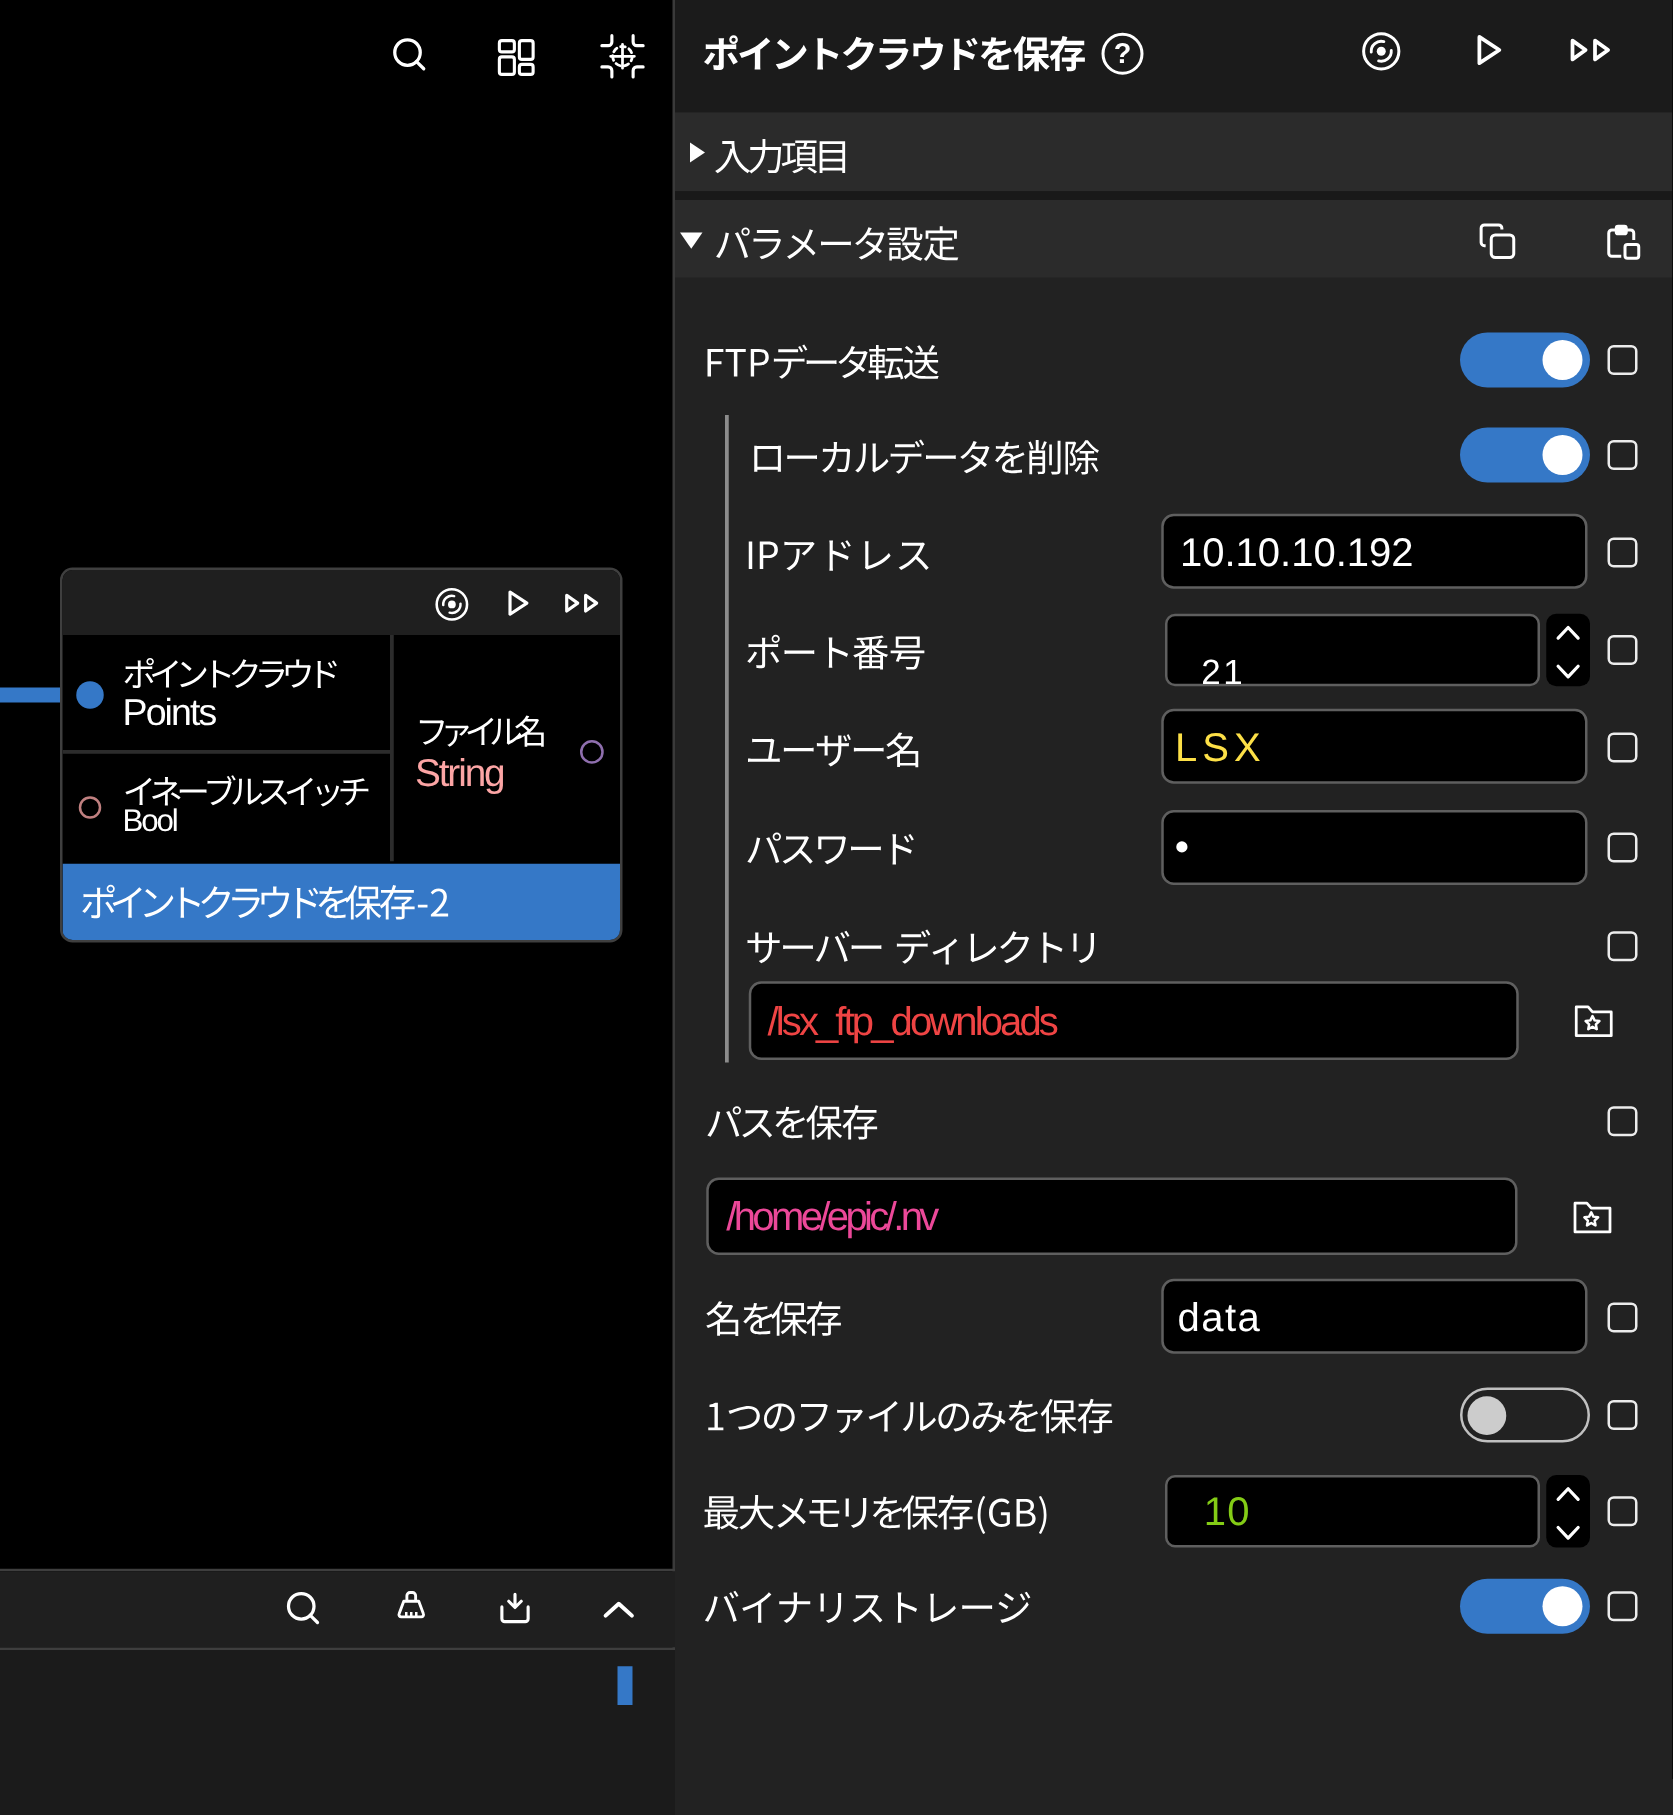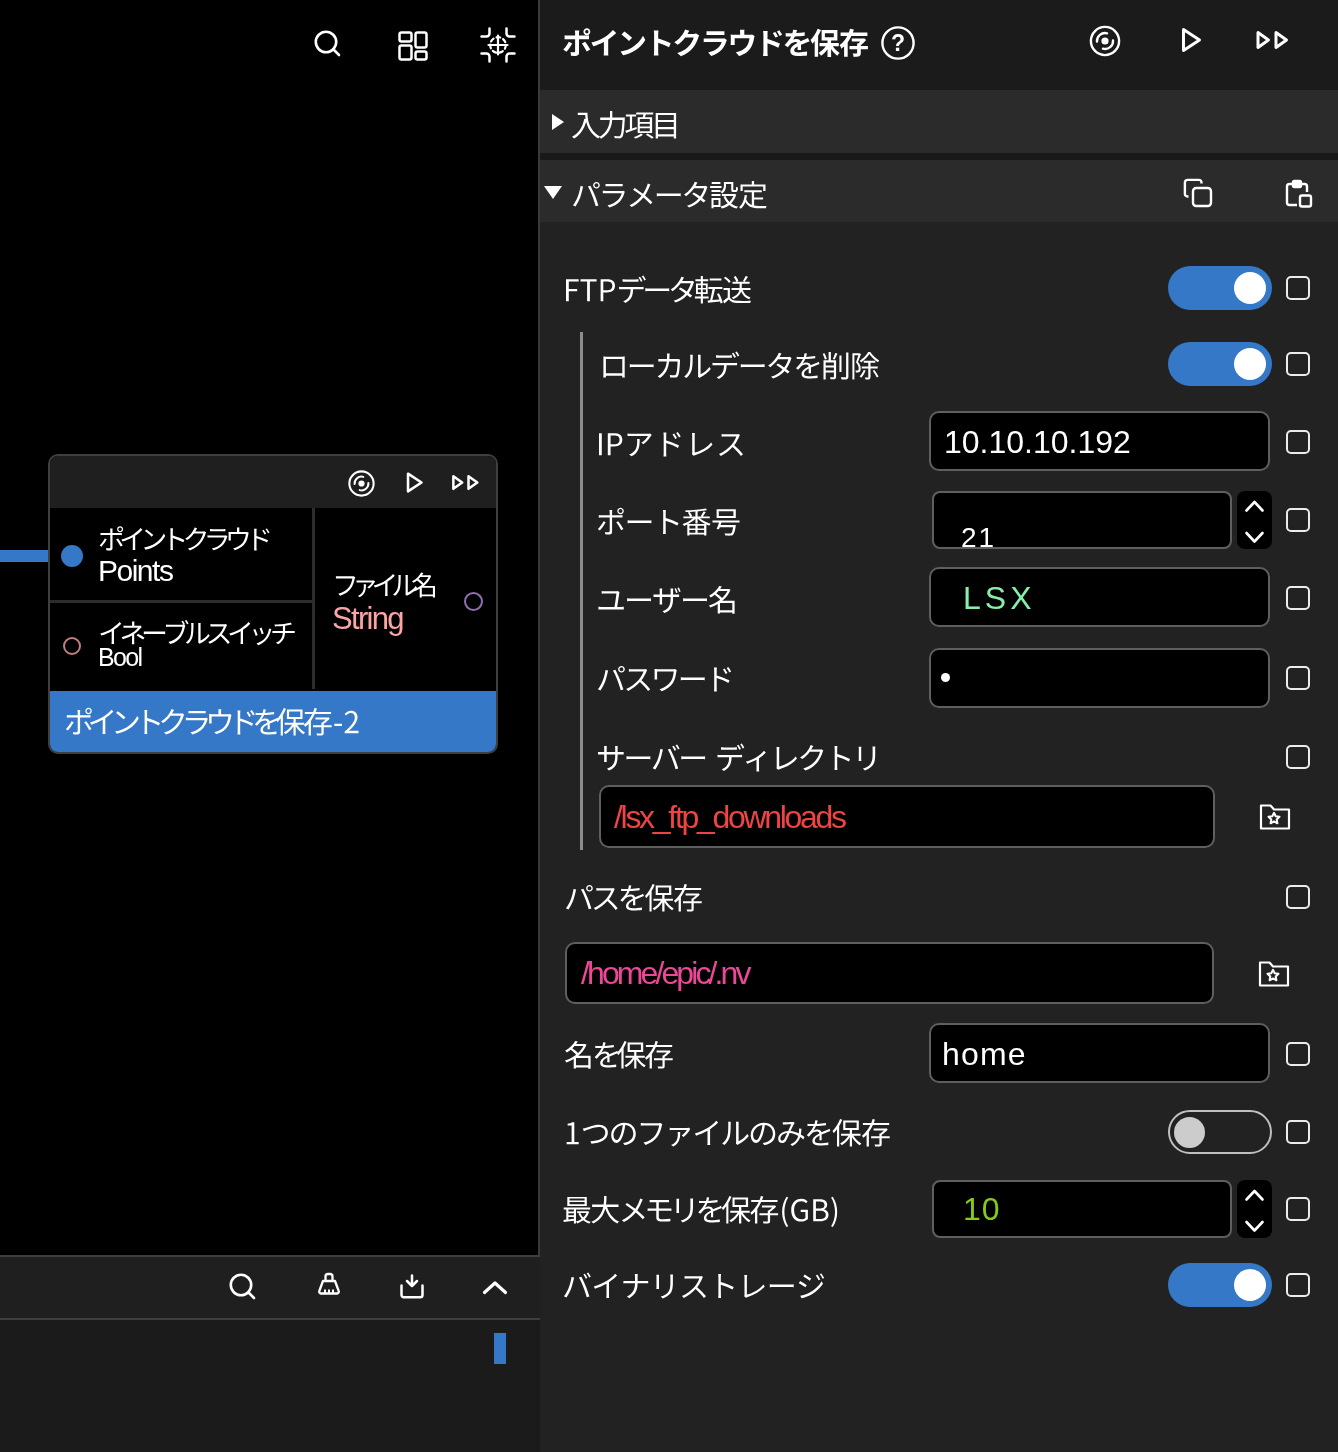--- a/index.html
+++ b/index.html
@@ -75,21 +75,21 @@
     <div style="position:absolute;left:1237px;top:491px;width:35px;height:58px;background:#000;border-radius:8px"></div>
     <svg style="position:absolute;left:1237px;top:491px" width="35" height="58" fill="none" stroke="#fff" stroke-width="2.6" stroke-linecap="round" stroke-linejoin="round">
       <path d="M 9.5 19.5 L 17.5 11 L 25.5 19.5"></path>
       <path d="M 9.5 42 L 17.5 50.5 L 25.5 42"></path>
     </svg>
     <div style="position:absolute;left:1286px;top:508px;width:24px;height:24px;border:2.2px solid #ececec;border-radius:5px;box-sizing:border-box"></div>
     <svg style="position:absolute;left:596px;top:581.0px;" width="145" height="40" viewBox="0 -30.0 145 39.6">
       <path d="M2.4 -4.4V-1.7C3.3 -1.8 4.2 -1.8 5.0 -1.8H25.3C25.9 -1.8 27.0 -1.8 27.8 -1.7V-4.4C27.0 -4.3 26.2 -4.3 25.3 -4.3H21.2C21.7 -7.5 22.9 -15.5 23.3 -18.3C23.3 -18.5 23.4 -19.0 23.5 -19.3L21.5 -20.2C21.1 -20.1 20.2 -20.0 19.6 -20.0C17.5 -20.0 10.0 -20.0 8.6 -20.0C7.6 -20.0 6.6 -20.0 5.7 -20.2V-17.5C6.7 -17.6 7.5 -17.6 8.6 -17.6C10.0 -17.6 17.8 -17.6 20.4 -17.6C20.3 -15.5 19.1 -7.5 18.5 -4.3H5.0C4.2 -4.3 3.3 -4.3 2.4 -4.4Z M31.1 -13.0V-10.0C32.0 -10.1 33.6 -10.2 35.2 -10.2C37.5 -10.2 49.5 -10.2 51.7 -10.2C53.0 -10.2 54.3 -10.1 54.9 -10.0V-13.0C54.2 -12.9 53.2 -12.8 51.7 -12.8C49.5 -12.8 37.5 -12.8 35.2 -12.8C33.5 -12.8 32.0 -12.9 31.1 -13.0Z M79.9 -22.9 78.5 -22.4C79.0 -21.3 79.7 -19.5 80.2 -18.2L81.7 -18.7C81.3 -19.9 80.5 -21.8 79.9 -22.9ZM82.9 -23.8 81.4 -23.3C82.0 -22.2 82.7 -20.5 83.2 -19.2L84.7 -19.6C84.3 -20.9 83.5 -22.7 82.9 -23.8ZM57.5 -16.8V-14.2C57.8 -14.2 59.1 -14.3 60.5 -14.3H63.7V-9.4C63.7 -8.3 63.6 -7.0 63.6 -6.8H66.2C66.2 -7.0 66.1 -8.3 66.1 -9.4V-14.3H74.6V-13.0C74.6 -4.6 71.9 -2.1 66.5 0.0L68.5 1.9C75.3 -1.1 77.1 -5.3 77.1 -13.3V-14.3H80.4C81.7 -14.3 82.8 -14.2 83.1 -14.2V-16.8C82.7 -16.7 81.7 -16.6 80.3 -16.6H77.1V-20.3C77.1 -21.5 77.2 -22.5 77.2 -22.8H74.5C74.5 -22.5 74.6 -21.5 74.6 -20.3V-16.6H66.1V-20.5C66.1 -21.5 66.2 -22.3 66.2 -22.6H63.6C63.6 -21.9 63.7 -21.1 63.7 -20.4V-16.6H60.5C59.2 -16.6 57.7 -16.7 57.5 -16.8Z M87.1 -13.0V-10.0C88.0 -10.1 89.6 -10.2 91.2 -10.2C93.5 -10.2 105.5 -10.2 107.7 -10.2C109.0 -10.2 110.3 -10.1 110.9 -10.0V-13.0C110.2 -12.9 109.2 -12.8 107.7 -12.8C105.5 -12.8 93.5 -12.8 91.2 -12.8C89.5 -12.8 88.0 -12.9 87.1 -13.0Z M123.2 -25.3C121.5 -22.1 118.1 -18.2 113.1 -15.5C113.7 -15.1 114.4 -14.3 114.7 -13.7C116.2 -14.6 117.5 -15.5 118.7 -16.5C120.7 -15.0 122.9 -13.1 124.2 -11.5C120.8 -8.9 116.8 -6.9 113.0 -5.8C113.4 -5.3 114.0 -4.4 114.3 -3.8C116.8 -4.6 119.3 -5.7 121.7 -7.1V2.4H124.0V1.2H136.3V2.5H138.6V-10.4H126.3C129.8 -13.3 132.7 -17.0 134.5 -21.5L133.0 -22.3L132.6 -22.2H124.1C124.7 -23.1 125.3 -23.9 125.8 -24.8ZM136.3 -0.9H124.0V-8.3H136.3ZM122.4 -20.2H131.4C130.1 -17.6 128.2 -15.2 126.0 -13.1C124.6 -14.6 122.3 -16.5 120.3 -17.9C121.1 -18.7 121.8 -19.4 122.4 -20.2Z" fill="#fff"></path>
     </svg>
     <div style="position:absolute;left:929px;top:567px;width:341px;height:60px;background:#000;border:2px solid #5f5f5f;border-radius:10px;box-sizing:border-box"></div>
-    <div style="position:absolute;left:940px;top:582px;font-size:32px;line-height:1;color:#86efac;font-weight:normal;letter-spacing:4px;white-space:pre;margin-left:23px;">LSX</div>
+    <div style="position:absolute;left:940px;top:582px;font-size:32px;line-height:1;color:#fde047;font-weight:normal;letter-spacing:4px;white-space:pre;">LSX</div>
     <div style="position:absolute;left:1286px;top:586px;width:24px;height:24px;border:2.2px solid #ececec;border-radius:5px;box-sizing:border-box"></div>
     <svg style="position:absolute;left:596px;top:660.0px;" width="142" height="40" viewBox="0 -30.0 142 39.6">
       <path d="M23.5 -20.9C23.5 -22.0 24.4 -22.9 25.5 -22.9C26.6 -22.9 27.4 -22.0 27.4 -20.9C27.4 -19.8 26.6 -18.9 25.5 -18.9C24.4 -18.9 23.5 -19.8 23.5 -20.9ZM22.1 -20.9C22.1 -19.1 23.6 -17.6 25.5 -17.6C27.3 -17.6 28.8 -19.1 28.8 -20.9C28.8 -22.8 27.3 -24.3 25.5 -24.3C23.6 -24.3 22.1 -22.8 22.1 -20.9ZM6.5 -9.0C5.5 -6.5 3.8 -3.4 1.9 -0.9L4.5 0.2C6.1 -2.2 7.8 -5.3 8.9 -8.0C10.1 -11.1 11.2 -15.5 11.6 -17.4C11.7 -18.1 12.0 -18.9 12.2 -19.6L9.5 -20.2C9.1 -16.7 7.8 -12.1 6.5 -9.0ZM21.3 -10.2C22.6 -7.0 23.9 -2.9 24.7 0.1L27.4 -0.7C26.6 -3.4 25.0 -8.0 23.8 -11.0C22.5 -14.2 20.6 -18.3 19.4 -20.5L16.9 -19.6C18.3 -17.4 20.1 -13.3 21.3 -10.2Z M51.2 -20.1 49.7 -21.2C49.2 -21.1 48.5 -21.0 47.5 -21.0C46.4 -21.0 37.1 -21.0 35.9 -21.0C35.0 -21.0 33.3 -21.1 32.9 -21.2V-18.4C33.2 -18.5 34.8 -18.6 35.9 -18.6C36.9 -18.6 46.5 -18.6 47.6 -18.6C46.8 -16.1 44.6 -12.6 42.6 -10.3C39.5 -6.8 35.1 -3.2 30.2 -1.3L32.2 0.7C36.6 -1.3 40.7 -4.6 43.9 -8.1C46.9 -5.4 50.1 -1.9 52.1 0.8L54.2 -1.0C52.3 -3.4 48.6 -7.3 45.5 -10.0C47.6 -12.7 49.5 -16.2 50.5 -18.8C50.7 -19.2 51.1 -19.8 51.2 -20.1Z M80.8 -20.0 79.0 -21.2C78.4 -21.1 77.7 -21.0 77.1 -21.0C75.4 -21.0 62.7 -21.0 61.7 -21.0C60.4 -21.0 59.3 -21.0 58.5 -21.1C58.5 -20.4 58.6 -19.8 58.6 -19.1C58.6 -17.8 58.6 -13.6 58.6 -12.7C58.6 -12.1 58.5 -11.5 58.5 -10.8H61.2C61.1 -11.5 61.1 -12.2 61.1 -12.7C61.1 -13.6 61.1 -17.8 61.1 -18.7C63.3 -18.7 76.0 -18.7 77.7 -18.7C77.4 -15.1 76.5 -11.3 74.8 -8.6C72.3 -4.8 68.1 -2.2 63.6 -1.0L65.7 1.1C70.5 -0.5 74.6 -3.6 77.1 -7.4C79.2 -10.8 79.8 -15.1 80.4 -18.6C80.5 -18.9 80.7 -19.7 80.8 -20.0Z M84.8 -13.0V-10.0C85.7 -10.1 87.3 -10.2 89.0 -10.2C91.2 -10.2 103.2 -10.2 105.5 -10.2C106.8 -10.2 108.1 -10.1 108.7 -10.0V-13.0C108.0 -12.9 106.9 -12.8 105.4 -12.8C103.2 -12.8 91.2 -12.8 89.0 -12.8C87.3 -12.8 85.7 -12.9 84.8 -13.0Z M128.7 -21.6 127.0 -20.8C128.0 -19.5 128.9 -17.8 129.7 -16.3L131.4 -17.1C130.7 -18.5 129.4 -20.5 128.7 -21.6ZM132.3 -23.1 130.7 -22.3C131.7 -21.0 132.6 -19.4 133.4 -17.8L135.1 -18.7C134.4 -20.0 133.1 -22.1 132.3 -23.1ZM118.2 -2.2C118.2 -1.1 118.1 0.3 118.0 1.3H120.8C120.8 0.3 120.7 -1.3 120.7 -2.2V-12.1C124.0 -11.1 129.2 -9.1 132.4 -7.3L133.5 -9.9C130.3 -11.5 124.6 -13.6 120.7 -14.8V-19.7C120.7 -20.6 120.8 -21.9 120.9 -22.8H117.9C118.1 -21.9 118.2 -20.6 118.2 -19.7C118.2 -17.2 118.2 -3.9 118.2 -2.2Z" fill="#fff"></path>
     </svg>
     <div style="position:absolute;left:929px;top:648px;width:341px;height:60px;background:#000;border:2px solid #5f5f5f;border-radius:10px;box-sizing:border-box"></div>
     <div style="position:absolute;left:941px;top:673px;width:9px;height:9px;border-radius:50%;background:#fff"></div>
     <div style="position:absolute;left:1286px;top:666px;width:24px;height:24px;border:2.2px solid #ececec;border-radius:5px;box-sizing:border-box"></div>
     <svg style="position:absolute;left:596px;top:739.0px;" width="289" height="40" viewBox="0 -30.0 289 39.6">
       <path d="M2.0 -17.3V-14.7C2.4 -14.8 3.7 -14.8 5.0 -14.8H8.2V-10.0C8.2 -8.8 8.2 -7.6 8.1 -7.3H10.8C10.7 -7.6 10.7 -8.9 10.7 -10.0V-14.8H19.2V-13.6C19.2 -5.2 16.5 -2.6 11.0 -0.5L13.0 1.4C19.9 -1.7 21.6 -5.8 21.6 -13.8V-14.8H24.9C26.2 -14.8 27.3 -14.8 27.7 -14.8V-17.3C27.2 -17.2 26.2 -17.1 24.9 -17.1H21.6V-20.9C21.6 -22.1 21.7 -23.0 21.8 -23.3H19.1C19.1 -23.0 19.2 -22.1 19.2 -20.9V-17.1H10.7V-21.0C10.7 -22.0 10.8 -22.9 10.8 -23.2H8.1C8.2 -22.5 8.2 -21.6 8.2 -21.0V-17.1H5.0C3.8 -17.1 2.3 -17.3 2.0 -17.3Z M30.5 -13.0V-10.0C31.4 -10.1 33.0 -10.2 34.6 -10.2C36.9 -10.2 48.9 -10.2 51.1 -10.2C52.5 -10.2 53.7 -10.1 54.3 -10.0V-13.0C53.7 -12.9 52.6 -12.8 51.1 -12.8C48.9 -12.8 36.9 -12.8 34.6 -12.8C33.0 -12.8 31.4 -12.9 30.5 -13.0Z M77.8 -23.4 76.2 -22.7C77.0 -21.6 78.0 -19.8 78.6 -18.5L80.2 -19.3C79.6 -20.5 78.5 -22.3 77.8 -23.4ZM81.1 -24.6 79.5 -23.9C80.3 -22.8 81.3 -21.1 82.0 -19.8L83.6 -20.5C83.0 -21.6 81.9 -23.5 81.1 -24.6ZM61.4 -9.0C60.3 -6.5 58.6 -3.4 56.7 -0.9L59.3 0.2C61.0 -2.2 62.6 -5.3 63.7 -8.0C65.0 -11.1 66.0 -15.5 66.4 -17.4C66.5 -18.1 66.8 -18.9 67.0 -19.6L64.3 -20.2C63.9 -16.7 62.6 -12.1 61.4 -9.0ZM76.1 -10.2C77.4 -7.0 78.8 -2.9 79.5 0.1L82.2 -0.7C81.4 -3.4 79.8 -8.0 78.6 -11.0C77.3 -14.2 75.4 -18.3 74.2 -20.5L71.8 -19.6C73.1 -17.4 74.9 -13.3 76.1 -10.2Z M85.3 -13.0V-10.0C86.2 -10.1 87.8 -10.2 89.5 -10.2C91.7 -10.2 103.7 -10.2 105.9 -10.2C107.3 -10.2 108.5 -10.1 109.1 -10.0V-13.0C108.5 -12.9 107.4 -12.8 105.9 -12.8C103.7 -12.8 91.7 -12.8 89.5 -12.8C87.8 -12.8 86.2 -12.9 85.3 -13.0Z M125.0 -21.9V-19.4C125.8 -19.5 126.8 -19.5 127.8 -19.5C129.5 -19.5 136.5 -19.5 138.1 -19.5C139.0 -19.5 140.1 -19.5 140.9 -19.4V-21.9C140.1 -21.8 139.0 -21.8 138.1 -21.8C136.5 -21.8 129.5 -21.8 127.8 -21.8C126.8 -21.8 125.9 -21.8 125.0 -21.9ZM142.5 -24.4 140.9 -23.7C141.7 -22.6 142.7 -20.8 143.3 -19.5L145.0 -20.2C144.4 -21.5 143.2 -23.3 142.5 -24.4ZM145.8 -25.6 144.2 -24.9C145.1 -23.8 146.0 -22.1 146.7 -20.8L148.3 -21.5C147.8 -22.6 146.6 -24.5 145.8 -25.6ZM121.5 -14.4V-11.9C122.3 -12.0 123.2 -12.0 124.1 -12.0H133.1C133.0 -9.1 132.7 -6.6 131.3 -4.5C130.2 -2.6 128.0 -0.9 125.7 0.1L127.9 1.7C130.4 0.4 132.7 -1.8 133.8 -3.8C135.0 -6.0 135.5 -8.7 135.6 -12.0H143.7C144.4 -12.0 145.4 -11.9 146.1 -11.9V-14.4C145.3 -14.3 144.4 -14.2 143.7 -14.2C142.1 -14.2 125.8 -14.2 124.1 -14.2C123.1 -14.2 122.3 -14.3 121.5 -14.4Z M150.0 -7.7 151.2 -5.5C154.5 -6.6 158.0 -8.1 160.5 -9.5V-0.3C160.5 0.6 160.5 1.9 160.4 2.3H163.2C163.1 1.9 163.0 0.6 163.0 -0.3V-11.0C165.8 -12.8 168.3 -14.9 169.8 -16.6L168.0 -18.4C166.4 -16.5 163.7 -14.0 160.8 -12.3C158.4 -10.8 154.0 -8.7 150.0 -7.7Z M180.4 -1.0 182.2 0.5C182.6 0.2 183.1 0.1 183.4 0.0C190.9 -2.2 197.1 -5.9 201.0 -10.7L199.6 -12.8C195.9 -8.0 188.9 -4.0 183.2 -2.6C183.2 -4.1 183.2 -16.7 183.2 -19.6C183.2 -20.5 183.3 -21.6 183.4 -22.3H180.5C180.6 -21.7 180.7 -20.4 180.7 -19.6C180.7 -16.7 180.7 -4.3 180.7 -2.4C180.7 -1.8 180.6 -1.4 180.4 -1.0Z M217.3 -23.3 214.5 -24.2C214.3 -23.4 213.9 -22.3 213.6 -21.8C212.3 -19.1 209.3 -14.8 204.1 -11.7L206.2 -10.1C209.5 -12.3 212.0 -15.0 213.8 -17.5H224.0C223.3 -14.8 221.5 -10.9 219.2 -8.2C216.4 -5.0 212.7 -2.2 207.2 -0.6L209.4 1.3C215.0 -0.8 218.6 -3.5 221.3 -6.8C224.0 -10.1 225.8 -14.1 226.6 -17.2C226.8 -17.6 227.1 -18.3 227.3 -18.8L225.3 -20.0C224.8 -19.8 224.2 -19.7 223.4 -19.7H215.2L215.9 -20.9C216.2 -21.5 216.8 -22.5 217.3 -23.3Z M238.7 -2.6C238.7 -1.5 238.6 -0.1 238.5 0.9H241.4C241.3 -0.1 241.2 -1.7 241.2 -2.6L241.2 -12.5C244.5 -11.5 249.7 -9.5 253.0 -7.7L254.0 -10.3C250.8 -11.8 245.1 -14.0 241.2 -15.2V-20.1C241.2 -21.0 241.3 -22.3 241.4 -23.2H238.5C238.6 -22.3 238.7 -20.9 238.7 -20.1C238.7 -17.6 238.7 -4.3 238.7 -2.6Z M279.3 -22.8H276.5C276.5 -22.0 276.6 -21.2 276.6 -20.2C276.6 -19.1 276.6 -16.6 276.6 -15.4C276.6 -9.8 276.2 -7.3 274.1 -4.8C272.3 -2.7 269.7 -1.5 266.9 -0.8L268.9 1.2C271.1 0.5 274.1 -0.8 276.0 -3.1C278.2 -5.7 279.2 -8.1 279.2 -15.3C279.2 -16.4 279.2 -19.0 279.2 -20.2C279.2 -21.2 279.2 -22.0 279.3 -22.8ZM265.4 -22.5H262.6C262.7 -22.0 262.8 -20.9 262.8 -20.4C262.8 -19.5 262.8 -11.6 262.8 -10.4C262.8 -9.5 262.7 -8.5 262.6 -8.1H265.4C265.3 -8.6 265.2 -9.6 265.2 -10.3C265.2 -11.6 265.2 -19.5 265.2 -20.4C265.2 -21.1 265.3 -22.0 265.4 -22.5Z" fill="#fff"></path>
     </svg>
@@ -107,21 +107,21 @@
     <div style="position:absolute;left:565px;top:942px;width:649px;height:62px;background:#000;border:2px solid #5f5f5f;border-radius:10px;box-sizing:border-box"></div>
     <div style="position:absolute;left:581px;top:957px;font-size:32px;line-height:1;color:#ec4899;font-weight:normal;letter-spacing:-2.9px;white-space:pre;">/home/epic/.nv</div>
     <svg style="position:absolute;left:1258px;top:960px" width="32" height="28" fill="none" stroke="#fff" stroke-width="2.2" stroke-linejoin="round">
       <path d="M 2 25.5 V 2.5 H 11.5 L 15 6.5 H 30 V 25.5 Z"></path>
       <path d="M 15 9.8 L 16.7 13.3 L 20.5 13.8 L 17.7 16.5 L 18.4 20.3 L 15 18.4 L 11.6 20.3 L 12.3 16.5 L 9.5 13.8 L 13.3 13.3 Z" stroke-width="2"></path>
     </svg>
     <svg style="position:absolute;left:564px;top:1036.0px;" width="113" height="40" viewBox="0 -30.0 113 39.6">
       <path d="M11.2 -25.3C9.5 -22.1 6.1 -18.2 1.1 -15.5C1.6 -15.1 2.4 -14.3 2.7 -13.7C4.2 -14.6 5.5 -15.5 6.7 -16.5C8.7 -15.0 10.9 -13.1 12.2 -11.5C8.8 -8.9 4.8 -6.9 1.0 -5.8C1.4 -5.3 2.0 -4.4 2.3 -3.8C4.8 -4.6 7.3 -5.7 9.7 -7.1V2.4H12.0V1.2H24.3V2.5H26.6V-10.4H14.3C17.8 -13.3 20.7 -17.0 22.5 -21.5L21.0 -22.3L20.6 -22.2H12.1C12.7 -23.1 13.3 -23.9 13.8 -24.8ZM24.3 -0.9H12.0V-8.3H24.3ZM10.4 -20.2H19.4C18.1 -17.6 16.2 -15.2 14.0 -13.1C12.6 -14.6 10.3 -16.5 8.3 -17.9C9.1 -18.7 9.8 -19.4 10.4 -20.2Z M54.2 -13.2 53.2 -15.5C52.4 -15.0 51.7 -14.7 50.8 -14.3C49.2 -13.6 47.4 -12.9 45.3 -11.9C44.9 -13.6 43.3 -14.6 41.3 -14.6C40.0 -14.6 38.3 -14.2 37.2 -13.5C38.2 -14.8 39.2 -16.5 39.9 -18.1C43.1 -18.2 46.9 -18.5 49.8 -19.0L49.9 -21.2C47.0 -20.7 43.8 -20.4 40.7 -20.2C41.2 -21.7 41.4 -22.8 41.6 -23.7L39.1 -23.9C39.1 -22.8 38.8 -21.5 38.4 -20.2L36.4 -20.2C35.0 -20.2 32.9 -20.3 31.3 -20.5V-18.2C33.0 -18.1 34.9 -18.1 36.2 -18.1H37.6C36.4 -15.6 34.4 -12.5 30.6 -8.9L32.7 -7.4C33.7 -8.6 34.5 -9.7 35.4 -10.5C36.7 -11.8 38.7 -12.7 40.6 -12.7C41.9 -12.7 43.0 -12.1 43.3 -10.8C39.8 -9.0 36.2 -6.8 36.2 -3.2C36.2 0.4 39.7 1.3 43.9 1.3C46.6 1.3 49.9 1.1 52.2 0.8L52.2 -1.6C49.6 -1.1 46.4 -0.9 44.0 -0.9C40.9 -0.9 38.6 -1.2 38.6 -3.6C38.6 -5.5 40.6 -7.1 43.3 -8.6C43.3 -7.0 43.3 -5.1 43.3 -3.9H45.6L45.5 -9.7C47.8 -10.8 49.9 -11.6 51.6 -12.3C52.4 -12.6 53.5 -13.0 54.2 -13.2Z M65.8 -21.8H76.9V-16.3H65.8ZM63.6 -23.8V-14.2H70.2V-10.5H61.4V-8.4H68.8C66.8 -5.2 63.6 -2.2 60.5 -0.7C61.0 -0.3 61.7 0.5 62.1 1.1C65.0 -0.6 68.1 -3.6 70.2 -7.0V2.4H72.4V-7.0C74.4 -3.8 77.3 -0.6 80.1 1.1C80.5 0.6 81.1 -0.2 81.7 -0.7C78.7 -2.2 75.7 -5.2 73.8 -8.4H80.8V-10.5H72.4V-14.2H79.2V-23.8ZM60.5 -25.1C58.8 -20.6 55.9 -16.1 52.9 -13.2C53.3 -12.7 54.0 -11.5 54.2 -11.0C55.3 -12.1 56.4 -13.4 57.4 -14.9V2.3H59.6V-18.2C60.7 -20.2 61.8 -22.3 62.6 -24.4Z M98.5 -10.8V-8.0H90.0V-5.9H98.5V-0.3C98.5 0.1 98.3 0.2 97.8 0.3C97.3 0.3 95.5 0.3 93.5 0.2C93.8 0.9 94.1 1.7 94.2 2.4C96.8 2.4 98.5 2.4 99.4 2.0C100.5 1.7 100.7 1.1 100.7 -0.3V-5.9H108.7V-8.0H100.7V-9.5C102.9 -10.9 105.2 -12.9 106.8 -14.8L105.4 -15.9L104.9 -15.8H92.6V-13.7H102.9C101.9 -12.6 100.6 -11.5 99.3 -10.8ZM91.5 -25.2C91.2 -23.9 90.8 -22.6 90.3 -21.3H81.9V-19.1H89.3C87.4 -15.0 84.6 -11.1 81.0 -8.5C81.3 -8.0 81.9 -7.0 82.2 -6.4C83.4 -7.3 84.6 -8.3 85.6 -9.5V2.3H87.9V-12.2C89.5 -14.3 90.8 -16.7 91.9 -19.1H108.2V-21.3H92.8C93.2 -22.4 93.6 -23.5 93.9 -24.6Z" fill="#fff"></path>
     </svg>
     <div style="position:absolute;left:929px;top:1023px;width:341px;height:60px;background:#000;border:2px solid #5f5f5f;border-radius:10px;box-sizing:border-box"></div>
-    <div style="position:absolute;left:942px;top:1038px;font-size:32px;line-height:1;color:#fff;font-weight:normal;letter-spacing:1.2px;white-space:pre;">home</div>
+    <div style="position:absolute;left:942px;top:1038px;font-size:32px;line-height:1;color:#fff;font-weight:normal;letter-spacing:1.2px;white-space:pre;">data</div>
     <div style="position:absolute;left:1286px;top:1042px;width:24px;height:24px;border:2.2px solid #ececec;border-radius:5px;box-sizing:border-box"></div>
     <svg style="position:absolute;left:564px;top:1114.0px;" width="330" height="40" viewBox="0 -30.0 330 39.6">
       <path d="M2.6 0.0H14.7V-2.3H10.3V-22.0H8.2C7.0 -21.3 5.6 -20.8 3.6 -20.4V-18.7H7.6V-2.3H2.6Z M18.8 -15.7 19.9 -13.0C22.3 -14.0 30.0 -17.2 34.9 -17.2C38.9 -17.2 41.3 -14.8 41.3 -11.6C41.3 -5.5 34.3 -3.1 26.4 -2.9L27.5 -0.4C36.7 -0.9 43.9 -4.4 43.9 -11.6C43.9 -16.6 39.9 -19.5 35.0 -19.5C30.6 -19.5 24.7 -17.3 22.1 -16.5C21.0 -16.2 19.9 -15.9 18.8 -15.7Z M58.8 -19.3C58.5 -16.5 57.9 -13.7 57.2 -11.2C55.6 -6.1 54.0 -4.1 52.6 -4.1C51.3 -4.1 49.5 -5.8 49.5 -9.5C49.5 -13.6 53.1 -18.5 58.8 -19.3ZM61.3 -19.3C66.4 -18.9 69.3 -15.1 69.3 -10.6C69.3 -5.4 65.6 -2.5 61.7 -1.7C61.0 -1.5 60.1 -1.4 59.1 -1.3L60.5 0.9C67.7 0.0 71.8 -4.2 71.8 -10.5C71.8 -16.6 67.3 -21.5 60.3 -21.5C53.0 -21.5 47.2 -15.8 47.2 -9.3C47.2 -4.4 49.9 -1.3 52.5 -1.3C55.3 -1.3 57.7 -4.5 59.5 -10.7C60.4 -13.4 60.9 -16.5 61.3 -19.3Z M98.3 -19.9 96.5 -21.1C95.9 -21.0 95.3 -21.0 94.9 -21.0C93.5 -21.0 81.5 -21.0 79.8 -21.0C78.8 -21.0 77.7 -21.1 76.8 -21.1V-18.5C77.6 -18.5 78.6 -18.6 79.8 -18.6C81.5 -18.6 93.4 -18.6 95.1 -18.6C94.7 -15.7 93.3 -11.5 91.2 -8.8C88.7 -5.6 85.3 -3.1 79.5 -1.6L81.6 0.7C87.1 -1.1 90.6 -3.9 93.4 -7.4C95.7 -10.5 97.2 -15.3 97.8 -18.4C98.0 -19.0 98.1 -19.5 98.3 -19.9Z M126.3 -15.1 125.0 -16.4C124.6 -16.3 123.8 -16.3 123.3 -16.3C121.9 -16.3 109.7 -16.3 108.5 -16.3C107.6 -16.3 106.5 -16.3 105.7 -16.5V-14.0C106.6 -14.0 107.6 -14.1 108.5 -14.1C109.7 -14.1 121.2 -14.1 122.8 -14.1C122.0 -12.6 119.8 -10.0 117.7 -8.7L119.6 -7.3C122.3 -9.2 124.9 -12.9 125.7 -14.3C125.9 -14.6 126.1 -14.9 126.3 -15.1ZM116.2 -12.1H113.6C113.7 -11.5 113.8 -10.9 113.8 -10.3C113.8 -6.4 113.2 -3.1 109.2 -0.3C108.5 0.1 107.8 0.4 107.1 0.7L109.3 2.4C115.6 -1.1 116.2 -5.7 116.2 -12.1Z M130.9 -10.8 132.1 -8.5C136.2 -9.8 140.3 -11.6 143.5 -13.4V-2.3C143.5 -1.1 143.4 0.4 143.3 0.9H146.3C146.1 0.3 146.1 -1.1 146.1 -2.3V-14.9C149.1 -17.0 151.9 -19.3 154.2 -21.6L152.2 -23.5C150.1 -21.0 147.1 -18.4 144.0 -16.4C140.6 -14.3 136.1 -12.2 130.9 -10.8Z M171.9 -0.6 173.5 0.7C173.7 0.5 174.0 0.3 174.5 0.0C178.0 -1.7 182.2 -4.8 184.8 -8.3L183.3 -10.3C181.0 -7.0 177.3 -4.2 174.6 -3.0C174.6 -3.9 174.6 -18.4 174.6 -20.3C174.6 -21.4 174.7 -22.3 174.7 -22.5H171.9C172.0 -22.3 172.1 -21.4 172.1 -20.3C172.1 -18.4 172.1 -3.7 172.1 -2.3C172.1 -1.7 172.0 -1.1 171.9 -0.6ZM158.2 -0.8 160.4 0.7C162.9 -1.3 164.9 -4.3 165.8 -7.5C166.6 -10.5 166.7 -16.9 166.7 -20.2C166.7 -21.1 166.8 -22.1 166.8 -22.4H164.1C164.2 -21.8 164.3 -21.1 164.3 -20.2C164.3 -16.9 164.3 -10.9 163.4 -8.2C162.5 -5.2 160.7 -2.6 158.2 -0.8Z M198.4 -19.3C198.1 -16.5 197.5 -13.7 196.7 -11.2C195.2 -6.1 193.6 -4.1 192.2 -4.1C190.8 -4.1 189.1 -5.8 189.1 -9.5C189.1 -13.6 192.6 -18.5 198.4 -19.3ZM200.9 -19.3C206.0 -18.9 208.9 -15.1 208.9 -10.6C208.9 -5.4 205.1 -2.5 201.3 -1.7C200.6 -1.5 199.6 -1.4 198.7 -1.3L200.1 0.9C207.2 0.0 211.3 -4.2 211.3 -10.5C211.3 -16.6 206.9 -21.5 199.9 -21.5C192.5 -21.5 186.7 -15.8 186.7 -9.3C186.7 -4.4 189.4 -1.3 192.1 -1.3C194.9 -1.3 197.2 -4.5 199.1 -10.7C199.9 -13.4 200.5 -16.5 200.9 -19.3Z M237.5 -15.4 235.0 -15.7C235.1 -14.8 235.1 -13.8 235.0 -12.9C235.0 -12.2 234.9 -11.5 234.8 -10.7C232.4 -11.8 229.6 -12.8 226.5 -13.1C227.8 -15.9 229.1 -19.0 230.0 -20.3C230.2 -20.7 230.5 -21.0 230.7 -21.3L229.2 -22.5C228.8 -22.4 228.3 -22.3 227.7 -22.2C226.5 -22.1 222.5 -21.9 221.0 -21.9C220.4 -21.9 219.5 -21.9 218.7 -22.0L218.8 -19.6C219.5 -19.6 220.4 -19.7 221.0 -19.7C222.4 -19.8 226.1 -20.0 227.3 -20.0C226.4 -18.2 225.2 -15.6 224.2 -13.2C218.3 -13.0 214.2 -9.7 214.2 -5.2C214.2 -2.7 215.9 -1.1 218.1 -1.1C219.6 -1.1 220.8 -1.7 221.9 -3.2C223.0 -4.9 224.5 -8.4 225.6 -11.1C228.8 -10.8 231.7 -9.7 234.2 -8.3C233.3 -5.1 231.1 -1.9 226.4 0.1L228.3 1.8C232.7 -0.4 235.0 -3.2 236.2 -7.1C237.4 -6.3 238.4 -5.5 239.3 -4.7L240.5 -7.3C239.5 -8.0 238.3 -8.8 236.8 -9.6C237.2 -11.4 237.3 -13.3 237.5 -15.4ZM223.2 -11.1C222.2 -8.8 221.0 -6.0 220.0 -4.6C219.3 -3.8 218.9 -3.5 218.2 -3.5C217.2 -3.5 216.4 -4.2 216.4 -5.5C216.4 -8.1 218.9 -10.8 223.2 -11.1Z M266.4 -13.2 265.4 -15.5C264.6 -15.0 263.8 -14.7 262.9 -14.3C261.4 -13.6 259.5 -12.9 257.5 -11.9C257.0 -13.6 255.4 -14.6 253.5 -14.6C252.2 -14.6 250.5 -14.2 249.3 -13.5C250.3 -14.8 251.3 -16.5 252.0 -18.1C255.3 -18.2 259.0 -18.5 262.0 -19.0L262.0 -21.2C259.2 -20.7 255.9 -20.4 252.9 -20.2C253.3 -21.7 253.5 -22.8 253.7 -23.7L251.3 -23.9C251.2 -22.8 250.9 -21.5 250.5 -20.2L248.5 -20.2C247.2 -20.2 245.1 -20.3 243.5 -20.5V-18.2C245.1 -18.1 247.1 -18.1 248.4 -18.1H249.7C248.6 -15.6 246.6 -12.5 242.8 -8.9L244.8 -7.4C245.8 -8.6 246.7 -9.7 247.5 -10.5C248.9 -11.8 250.8 -12.7 252.7 -12.7C254.1 -12.7 255.1 -12.1 255.4 -10.8C251.9 -9.0 248.4 -6.8 248.4 -3.2C248.4 0.4 251.8 1.3 256.1 1.3C258.7 1.3 262.0 1.1 264.3 0.8L264.4 -1.6C261.7 -1.1 258.5 -0.9 256.2 -0.9C253.1 -0.9 250.8 -1.2 250.8 -3.6C250.8 -5.5 252.7 -7.1 255.5 -8.6C255.5 -7.0 255.5 -5.1 255.4 -3.9H257.7L257.6 -9.7C259.9 -10.8 262.0 -11.6 263.7 -12.3C264.5 -12.6 265.6 -13.0 266.4 -13.2Z M281.4 -21.8H292.6V-16.3H281.4ZM279.2 -23.8V-14.2H285.8V-10.5H277.0V-8.4H284.5C282.4 -5.2 279.2 -2.2 276.1 -0.7C276.7 -0.3 277.3 0.5 277.7 1.1C280.6 -0.6 283.7 -3.6 285.8 -7.0V2.4H288.0V-7.0C290.0 -3.8 292.9 -0.6 295.7 1.1C296.1 0.6 296.8 -0.2 297.3 -0.7C294.4 -2.2 291.3 -5.2 289.4 -8.4H296.5V-10.5H288.0V-14.2H294.8V-23.8ZM276.1 -25.1C274.4 -20.6 271.5 -16.1 268.5 -13.2C268.9 -12.7 269.6 -11.5 269.8 -11.0C270.9 -12.1 272.0 -13.4 273.0 -14.9V2.3H275.2V-18.2C276.4 -20.2 277.4 -22.3 278.2 -24.4Z M315.4 -10.8V-8.0H307.1V-5.9H315.4V-0.3C315.4 0.1 315.3 0.2 314.8 0.3C314.3 0.3 312.5 0.3 310.5 0.2C310.8 0.9 311.1 1.7 311.2 2.4C313.8 2.4 315.4 2.4 316.4 2.0C317.5 1.7 317.7 1.1 317.7 -0.3V-5.9H325.7V-8.0H317.7V-9.5C319.9 -10.9 322.2 -12.9 323.8 -14.8L322.4 -15.9L321.9 -15.8H309.6V-13.7H319.9C318.9 -12.6 317.6 -11.5 316.4 -10.8ZM308.6 -25.2C308.2 -23.9 307.8 -22.6 307.3 -21.3H298.9V-19.1H306.3C304.4 -15.0 301.6 -11.1 298.0 -8.5C298.3 -8.0 298.9 -7.0 299.2 -6.4C300.4 -7.3 301.6 -8.3 302.6 -9.5V2.3H304.9V-12.2C306.5 -14.3 307.8 -16.7 308.9 -19.1H325.2V-21.3H309.8C310.2 -22.4 310.6 -23.5 310.9 -24.6Z" fill="#fff"></path>
     </svg>
     <div style="position:absolute;left:1168px;top:1110px;width:104px;height:44px;border:2.2px solid #c0c0c0;border-radius:22px;box-sizing:border-box"></div>
     <div style="position:absolute;left:1174px;top:1116.5px;width:31px;height:31px;background:#cccccc;border-radius:50%"></div>
     <div style="position:absolute;left:1286px;top:1120px;width:24px;height:24px;border:2.2px solid #ececec;border-radius:5px;box-sizing:border-box"></div>
     <svg style="position:absolute;left:562px;top:1191.0px;" width="280" height="40" viewBox="0 -30.0 280 39.6">
       <path d="M7.5 -19.1H22.6V-16.9H7.5ZM7.5 -22.6H22.6V-20.6H7.5ZM5.3 -24.2V-15.3H24.8V-24.2ZM11.9 -11.8V-9.7H6.4V-11.8ZM1.5 -1.3 1.7 0.7 11.9 -0.5V2.4H14.0V0.5C14.5 0.9 15.0 1.7 15.2 2.2C17.3 1.5 19.4 0.4 21.2 -1.0C23.0 0.5 25.1 1.7 27.5 2.4C27.8 1.9 28.4 1.0 28.9 0.6C26.6 0.0 24.5 -1.0 22.8 -2.3C24.8 -4.1 26.3 -6.5 27.2 -9.4L25.9 -10.0L25.5 -9.9H15.1V-8.1H17.7L16.4 -7.7C17.2 -5.7 18.3 -3.9 19.7 -2.4C18.0 -1.1 16.0 -0.1 14.0 0.4V-11.8H28.2V-13.7H1.7V-11.8H4.3V-1.6ZM18.3 -8.1H24.5C23.7 -6.4 22.6 -4.9 21.2 -3.7C20.0 -4.9 19.0 -6.4 18.3 -8.1ZM11.9 -8.0V-5.9H6.4V-8.0ZM11.9 -4.2V-2.4L6.4 -1.8V-4.2Z M42.1 -25.2C42.1 -22.8 42.1 -19.8 41.6 -16.6H30.1V-14.3H41.2C40.0 -8.6 37.0 -2.8 29.5 0.5C30.2 1.0 30.9 1.8 31.3 2.3C38.6 -1.0 41.8 -6.8 43.3 -12.6C45.6 -5.7 49.5 -0.4 55.3 2.3C55.7 1.7 56.4 0.8 57.0 0.2C51.2 -2.2 47.2 -7.6 45.1 -14.3H56.5V-16.6H44.0C44.5 -19.7 44.5 -22.7 44.5 -25.2Z M64.9 -18.3 63.4 -16.4C66.3 -14.6 69.6 -12.2 71.8 -10.4C68.9 -6.8 65.2 -3.4 59.9 -1.0L62.0 0.9C67.2 -1.8 70.9 -5.4 73.8 -8.8C76.3 -6.5 78.6 -4.4 80.8 -1.9L82.7 -3.9C80.6 -6.2 78.0 -8.6 75.3 -10.8C77.3 -13.7 78.8 -17.0 79.8 -19.6C80.1 -20.3 80.5 -21.3 80.8 -21.8L78.1 -22.8C77.9 -22.1 77.7 -21.2 77.5 -20.6C76.6 -18.0 75.3 -15.2 73.4 -12.4C71.0 -14.2 67.5 -16.7 64.9 -18.3Z M85.6 -12.8V-10.3C86.4 -10.3 87.7 -10.4 88.4 -10.4H94.3V-3.6C94.3 -1.1 95.7 0.4 100.2 0.4C103.1 0.4 106.0 0.3 108.3 0.1L108.5 -2.4C105.9 -2.1 103.4 -1.9 100.6 -1.9C97.8 -1.9 96.8 -2.9 96.8 -4.3V-10.4H106.9C107.6 -10.4 108.7 -10.4 109.4 -10.3V-12.8C108.7 -12.7 107.5 -12.6 106.9 -12.6H96.8V-19.0H104.6C105.6 -19.0 106.3 -18.9 107.0 -18.9V-21.3C106.4 -21.2 105.5 -21.2 104.6 -21.2C102.3 -21.2 92.4 -21.2 90.3 -21.2C89.3 -21.2 88.4 -21.2 87.6 -21.3V-18.9C88.4 -19.0 89.3 -19.0 90.3 -19.0H94.3V-12.6H88.4C87.6 -12.6 86.4 -12.7 85.6 -12.8Z M131.1 -22.8H128.3C128.3 -22.0 128.4 -21.2 128.4 -20.2C128.4 -19.1 128.4 -16.6 128.4 -15.4C128.4 -9.8 128.0 -7.3 125.9 -4.8C124.1 -2.7 121.5 -1.5 118.7 -0.8L120.7 1.2C122.9 0.5 125.9 -0.8 127.8 -3.1C130.0 -5.7 131.0 -8.1 131.0 -15.3C131.0 -16.4 131.0 -19.0 131.0 -20.2C131.0 -21.2 131.0 -22.0 131.1 -22.8ZM117.2 -22.5H114.4C114.5 -22.0 114.5 -20.9 114.5 -20.4C114.5 -19.5 114.5 -11.6 114.5 -10.4C114.5 -9.5 114.5 -8.5 114.4 -8.1H117.2C117.1 -8.6 117.0 -9.6 117.0 -10.3C117.0 -11.6 117.0 -19.5 117.0 -20.4C117.0 -21.1 117.1 -22.0 117.2 -22.5Z M159.9 -13.2 158.9 -15.5C158.1 -15.0 157.4 -14.7 156.5 -14.3C154.9 -13.6 153.1 -12.9 151.0 -11.9C150.5 -13.6 149.0 -14.6 147.0 -14.6C145.7 -14.6 144.0 -14.2 142.8 -13.5C143.9 -14.8 144.8 -16.5 145.5 -18.1C148.8 -18.2 152.5 -18.5 155.5 -19.0L155.5 -21.2C152.7 -20.7 149.4 -20.4 146.4 -20.2C146.8 -21.7 147.1 -22.8 147.2 -23.7L144.8 -23.9C144.7 -22.8 144.5 -21.5 144.0 -20.2L142.1 -20.2C140.7 -20.2 138.6 -20.3 137.0 -20.5V-18.2C138.6 -18.1 140.6 -18.1 141.9 -18.1H143.2C142.1 -15.6 140.1 -12.5 136.3 -8.9L138.3 -7.4C139.4 -8.6 140.2 -9.7 141.1 -10.5C142.4 -11.8 144.3 -12.7 146.2 -12.7C147.6 -12.7 148.7 -12.1 149.0 -10.8C145.4 -9.0 141.9 -6.8 141.9 -3.2C141.9 0.4 145.3 1.3 149.6 1.3C152.2 1.3 155.6 1.1 157.8 0.8L157.9 -1.6C155.3 -1.1 152.0 -0.9 149.7 -0.9C146.6 -0.9 144.3 -1.2 144.3 -3.6C144.3 -5.5 146.2 -7.1 149.0 -8.6C149.0 -7.0 149.0 -5.1 148.9 -3.9H151.2L151.1 -9.7C153.4 -10.8 155.6 -11.6 157.2 -12.3C158.0 -12.6 159.1 -13.0 159.9 -13.2Z M172.6 -21.8H183.8V-16.3H172.6ZM170.5 -23.8V-14.2H177.0V-10.5H168.3V-8.4H175.7C173.7 -5.2 170.5 -2.2 167.4 -0.7C167.9 -0.3 168.6 0.5 169.0 1.1C171.9 -0.6 174.9 -3.6 177.0 -7.0V2.4H179.3V-7.0C181.3 -3.8 184.2 -0.6 186.9 1.1C187.3 0.6 188.0 -0.2 188.5 -0.7C185.6 -2.2 182.5 -5.2 180.6 -8.4H187.7V-10.5H179.3V-14.2H186.1V-23.8ZM167.4 -25.1C165.7 -20.6 162.8 -16.1 159.8 -13.2C160.2 -12.7 160.8 -11.5 161.0 -11.0C162.1 -12.1 163.2 -13.4 164.3 -14.9V2.3H166.4V-18.2C167.6 -20.2 168.7 -22.3 169.5 -24.4Z M205.8 -10.8V-8.0H197.4V-5.9H205.8V-0.3C205.8 0.1 205.7 0.2 205.2 0.3C204.6 0.3 202.8 0.3 200.8 0.2C201.1 0.9 201.4 1.7 201.5 2.4C204.1 2.4 205.8 2.4 206.8 2.0C207.8 1.7 208.1 1.1 208.1 -0.3V-5.9H216.1V-8.0H208.1V-9.5C210.2 -10.9 212.5 -12.9 214.2 -14.8L212.7 -15.9L212.3 -15.8H199.9V-13.7H210.3C209.2 -12.6 207.9 -11.5 206.7 -10.8ZM198.9 -25.2C198.5 -23.9 198.1 -22.6 197.6 -21.3H189.2V-19.1H196.7C194.7 -15.0 192.0 -11.1 188.3 -8.5C188.7 -8.0 189.2 -7.0 189.5 -6.4C190.8 -7.3 191.9 -8.3 193.0 -9.5V2.3H195.3V-12.2C196.8 -14.3 198.1 -16.7 199.2 -19.1H215.5V-21.3H200.1C200.5 -22.4 200.9 -23.5 201.3 -24.6Z M224.5 5.9 226.2 5.1C223.6 0.9 222.4 -4.2 222.4 -9.3C222.4 -14.4 223.6 -19.5 226.2 -23.8L224.5 -24.5C221.8 -20.0 220.1 -15.2 220.1 -9.3C220.1 -3.4 221.8 1.4 224.5 5.9Z M239.1 0.4C242.1 0.4 244.5 -0.7 245.9 -2.2V-11.4H238.7V-9.1H243.4V-3.3C242.5 -2.5 241.0 -2.0 239.4 -2.0C234.7 -2.0 232.1 -5.5 232.1 -11.1C232.1 -16.6 234.9 -19.9 239.4 -19.9C241.6 -19.9 243.0 -19.0 244.1 -17.9L245.6 -19.7C244.4 -21.0 242.4 -22.4 239.3 -22.4C233.5 -22.4 229.2 -18.1 229.2 -11.0C229.2 -3.8 233.4 0.4 239.1 0.4Z M251.2 0.0H258.2C263.1 0.0 266.5 -2.1 266.5 -6.5C266.5 -9.4 264.6 -11.2 262.0 -11.7V-11.8C264.1 -12.5 265.2 -14.4 265.2 -16.6C265.2 -20.5 262.1 -22.0 257.7 -22.0H251.2ZM253.9 -12.7V-19.8H257.3C260.8 -19.8 262.5 -18.8 262.5 -16.3C262.5 -14.0 261.0 -12.7 257.2 -12.7ZM253.9 -2.2V-10.5H257.8C261.6 -10.5 263.8 -9.3 263.8 -6.5C263.8 -3.6 261.6 -2.2 257.8 -2.2Z M270.8 5.9C273.6 1.4 275.2 -3.4 275.2 -9.3C275.2 -15.2 273.6 -20.0 270.8 -24.5L269.1 -23.8C271.7 -19.5 273.0 -14.4 273.0 -9.3C273.0 -4.2 271.7 0.9 269.1 5.1Z" fill="#fff"></path>
     </svg>

